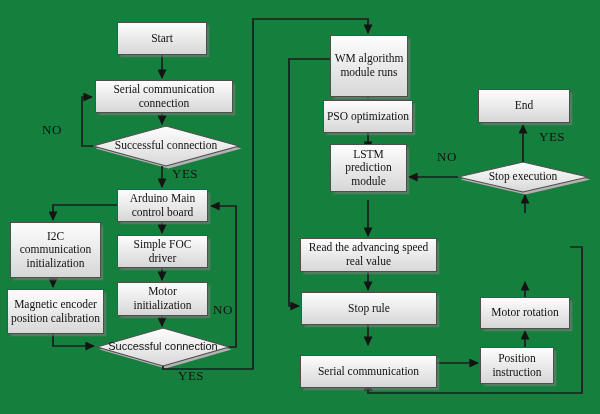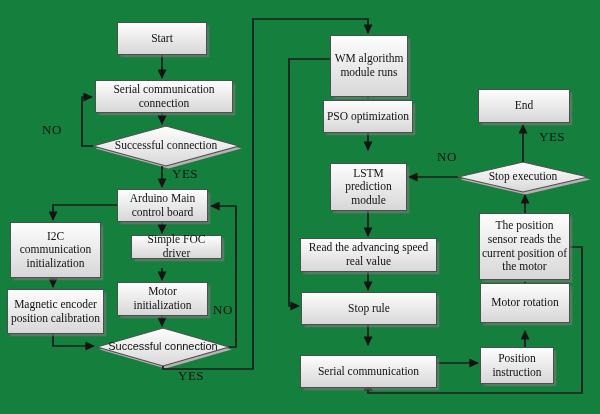--- a/index.html
+++ b/index.html
@@ -92,65 +92,62 @@
   </div>
 
   <div class="node" style="left:117px;top:189px;width:91px;height:33px">
     <span>Arduino Main control board</span>
   </div>
 
   <div class="node" style="left:10px;top:222px;width:91px;height:56px">
     <span>I2C communication initialization</span>
   </div>
 
-  <div class="node" style="left:131px;top:235px;width:91px;height:24px">
+  <div class="node" style="left:117px;top:235px;width:91px;height:33px">
     <span>Simple FOC driver</span>
   </div>
 
   <div class="node" style="left:7px;top:289px;width:97px;height:45px">
     <span>Magnetic encoder position calibration</span>
   </div>
 
   <div class="node" style="left:117px;top:282px;width:91px;height:34px">
     <span>Motor initialization</span>
   </div>
 
   <div class="node" style="left:330px;top:35px;width:78px;height:62px">
     <span>WM algorithm module runs</span>
   </div>
 
   <div class="node" style="left:323px;top:100px;width:90px;height:33px">
     <span>PSO optimization</span>
   </div>
 
-  <div class="node" style="left:330px;top:163px;width:77px;height:48px">
+  <div class="node" style="left:330px;top:144px;width:77px;height:48px">
     <span>LSTM prediction module</span>
   </div>
 
   <div class="node" style="left:300px;top:238px;width:137px;height:34px">
     <span>Read the advancing speed real value</span>
   </div>
 
   <div class="node" style="left:301px;top:292px;width:136px;height:33px">
     <span>Stop rule</span>
   </div>
 
   <div class="node" style="left:300px;top:355px;width:137px;height:33px">
     <span>Serial communication</span>
   </div>
 
   <div class="node" style="left:478px;top:89px;width:92px;height:34px">
     <span>End</span>
   </div>
 
-  <div class="node" style="left:479px;top:213px;width:91px;height:67px">
-    <span>The position sensor reads the current position of the motor</span>
-  </div>
 
-  <div class="node" style="left:480px;top:283px;width:90px;height:40px">
+  <div class="node" style="left:480px;top:297px;width:90px;height:32px">
     <span>Motor rotation</span>
   </div>
 
   <div class="node" style="left:480px;top:347px;width:74px;height:37px">
     <span>Position instruction</span>
   </div>
 
   <div class="dlabel" style="left:110px;top:128px;width:112px;height:36px">
     <span>Successful connection</span>
   </div>

